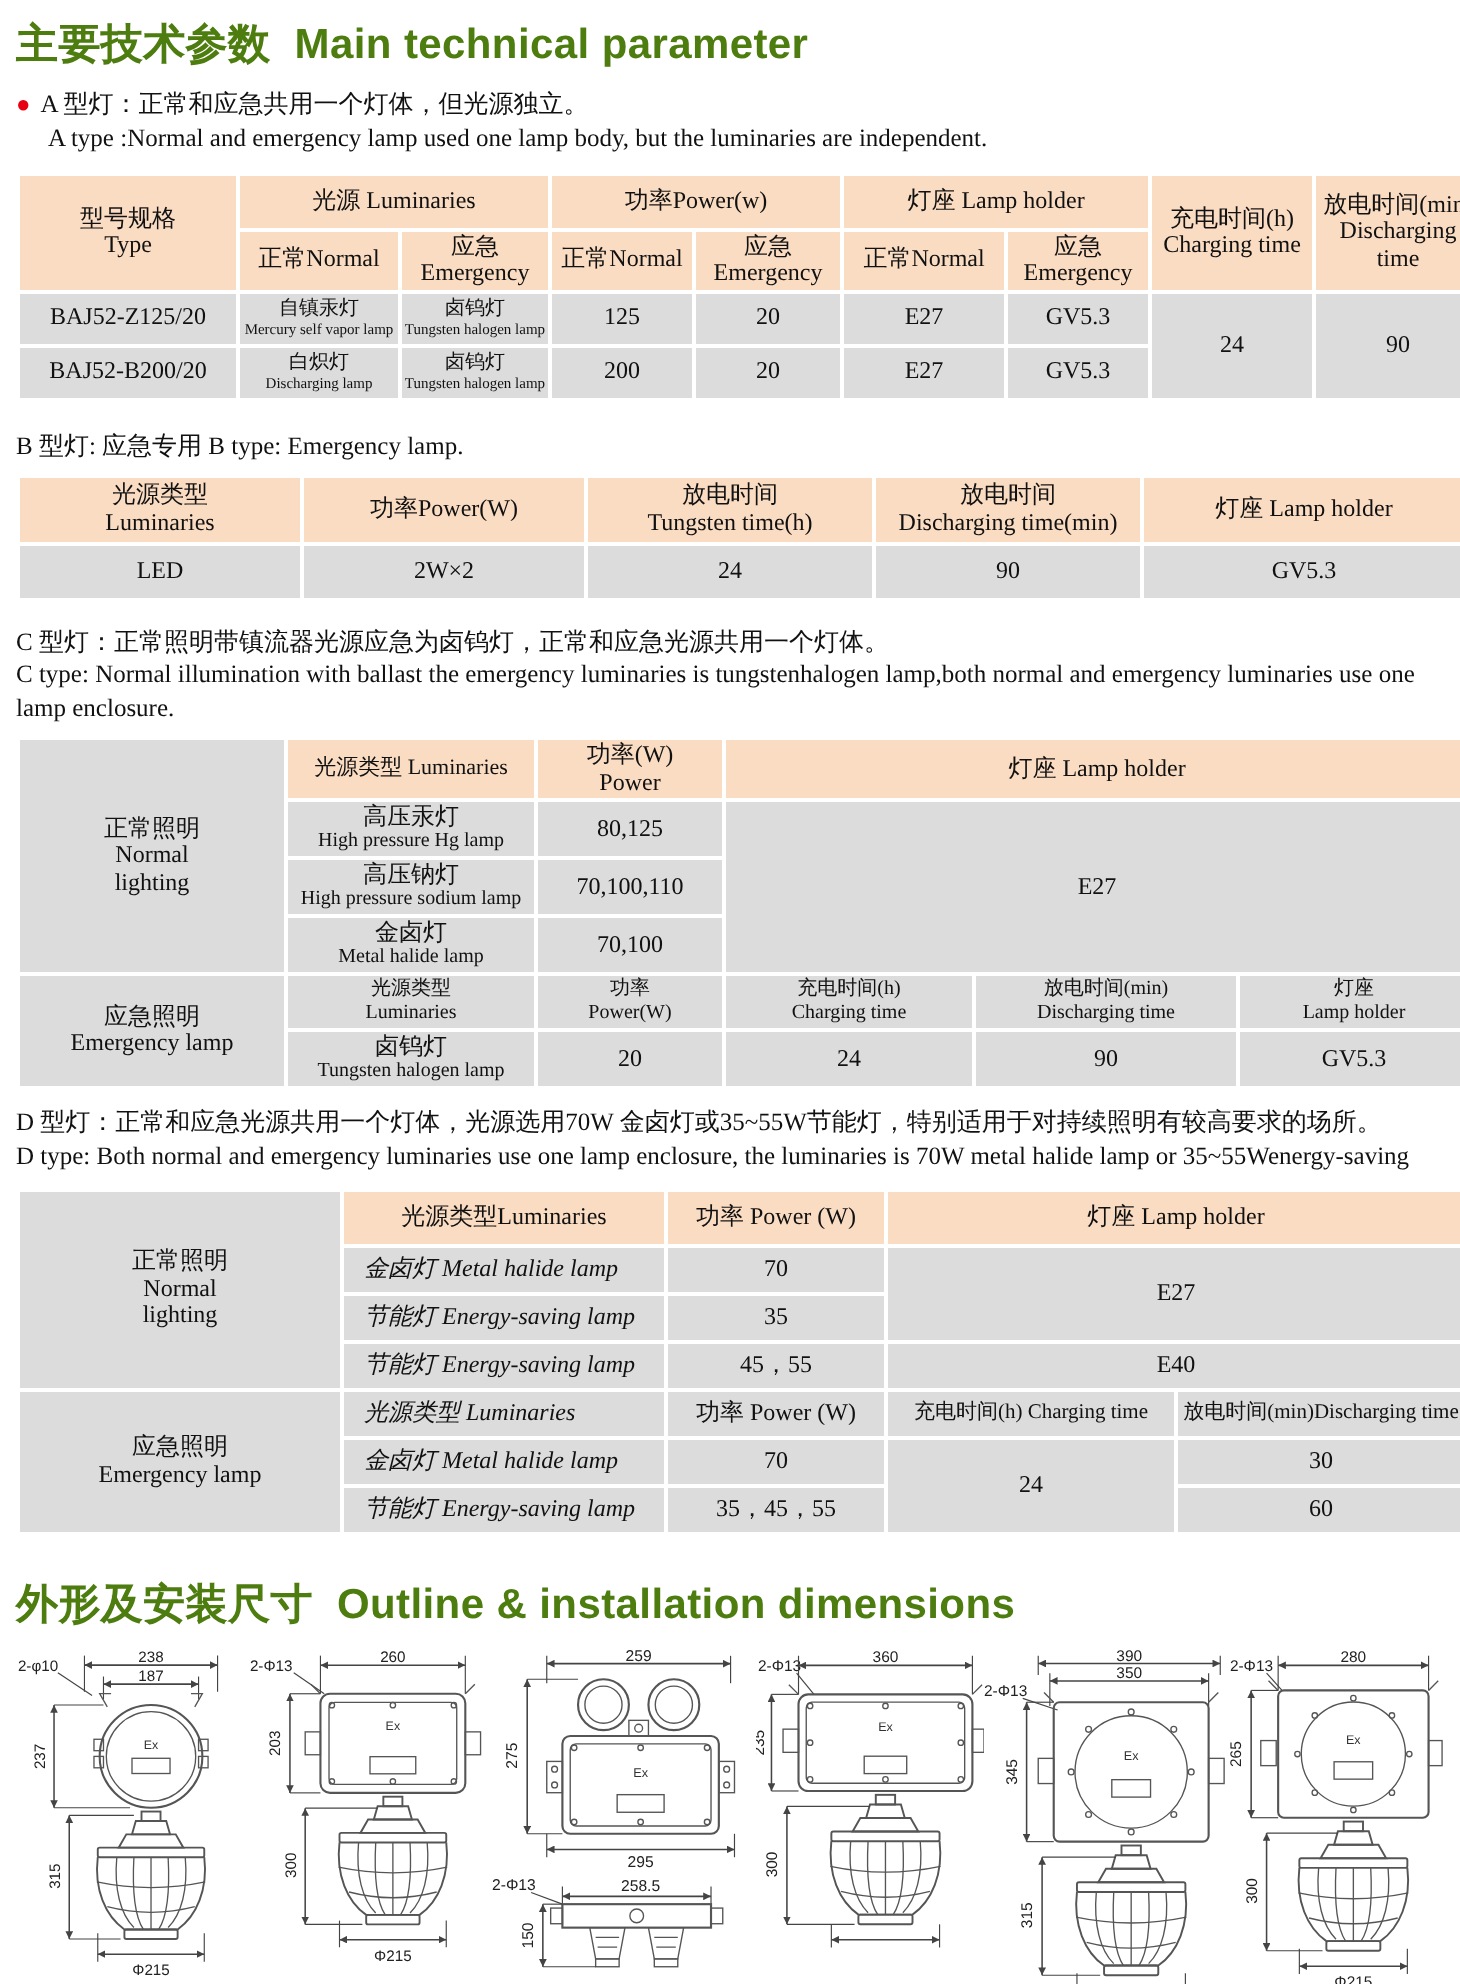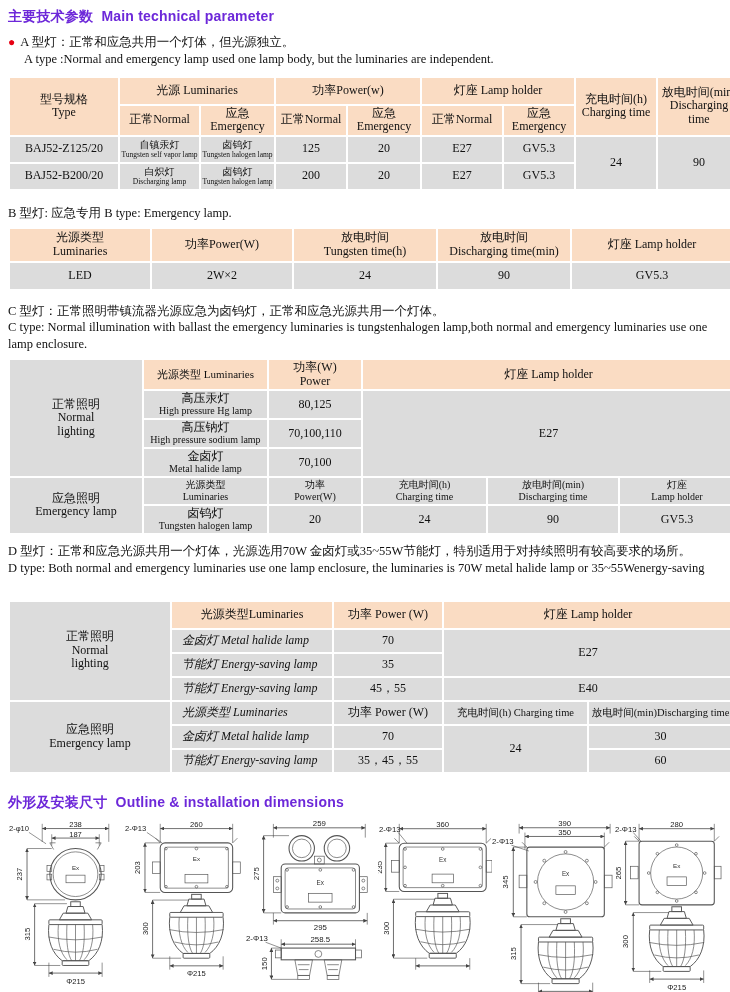--- a/index.html
+++ b/index.html
@@ -1,20 +1,20 @@
 <!DOCTYPE html>
 <html><head>
 <meta charset="utf-8">
 <style>
   * { margin:0; padding:0; box-sizing:border-box; }
   body { width:730px; height:992px; overflow:hidden; background:#fff;
          font-family:"Liberation Serif", serif; color:#111; }
   .page { padding:6px 8px 0; }
-  .red-title { color:#6d28d9; font-family:"Liberation Sans", sans-serif;
-               font-weight:bold; font-size:14px; letter-spacing:0.2px; margin:2px 0 8px; }
+  .red-title { color:#4d7c0f; font-family:"Liberation Sans", sans-serif;
+               font-weight:bold; font-size:21px; letter-spacing:0.2px; margin:2px 0 8px; }
   .note { font-size:12.5px; line-height:1.35; margin:0 0 8px; }
   .note .en-line { padding-left:16px; }
   .bullet-line { display:flex; align-items:flex-start; }
   .bullet { color:#e60012; font-size:12px; margin-right:5px; line-height:1.4; }
   .hang { padding-left:42px; }
 
   table.t { border-collapse:separate; border-spacing:2px; table-layout:fixed;
             width:714px; margin-bottom:0; }
   table.t td { text-align:center; vertical-align:middle; padding:1px 1px;
                font-size:12px; line-height:1.12; }
@@ -123,21 +123,21 @@
       <td class="hd">正常Normal</td>
       <td class="hd">
         <span class="ln">应急</span>
         <span class="ln">Emergency</span>
       </td>
     </tr>
     <tr style="height:25px">
       <td class="dt">BAJ52-Z125/20</td>
       <td class="dt">
         <span class="md">自镇汞灯</span>
-        <span class="sm">Tungsten self vapor lamp</span>
+        <span class="sm">Mercury self vapor lamp</span>
       </td>
       <td class="dt">
         <span class="md">卤钨灯</span>
         <span class="sm">Tungsten halogen lamp</span>
       </td>
       <td class="dt">125</td>
       <td class="dt">20</td>
       <td class="dt">E27</td>
       <td class="dt">GV5.3</td>
       <td class="dt" rowspan="2">24</td>
@@ -283,21 +283,21 @@
       </td>
       <td class="dt">20</td>
       <td class="dt">24</td>
       <td class="dt">90</td>
       <td class="dt">GV5.3</td>
     </tr>
   </tbody>
     </table>
 
   <div style="height:8px"></div>
-  <div class="note" style="margin-bottom:23px">
+  <div class="note" style="margin-bottom:7px">
     <div>D 型灯：正常和应急光源共用一个灯体，光源选用70W 金卤灯或35~55W节能灯，特别适用于对持续照明有较高要求的场所。</div>
     <div>D type: Both normal and emergency luminaries use one lamp enclosure, the luminaries is 70W metal halide lamp or 35~55Wenergy-saving</div>
   </div>
 
   <table class="t">
     <colgroup>
       <col style="width:160px">
         <col style="width:160px">
         <col style="width:108px">
       <col style="width:143px">

